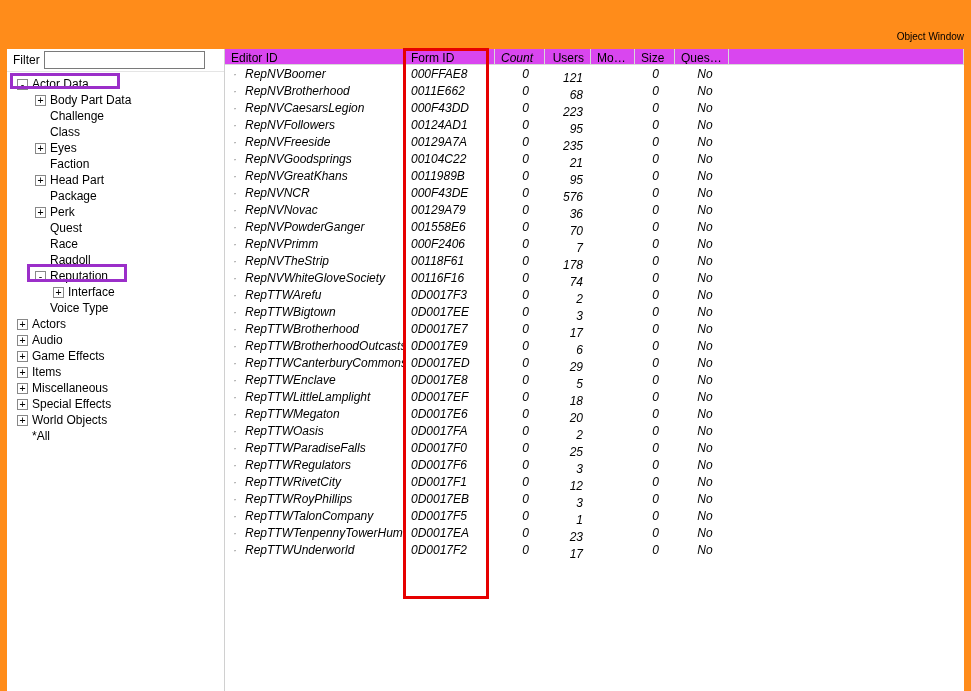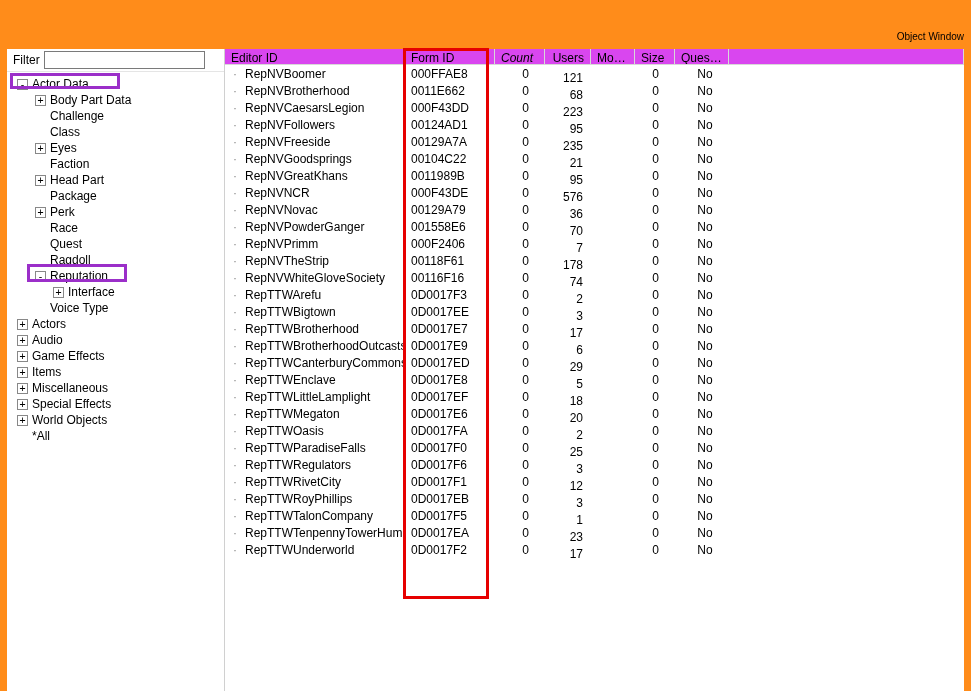--- a/index.html
+++ b/index.html
@@ -137,20 +137,21 @@
   white-space: nowrap;
 }
 .lv-body {
   flex: 1;
   overflow: auto;
 }
 .lv-row {
   display: flex;
   height: 17px;
   align-items: center;
+  font-style: italic;
 }
 .lv-cell {
   padding: 0 6px;
   font-size: 12px;
   overflow: hidden;
   white-space: nowrap;
 }
 .c-editor { width: 180px; padding-left: 20px; position: relative; }
 .c-editor::before {
   content: "·";
@@ -230,25 +231,25 @@
           <div class="tree-node ind2">
             <span class="tree-blank"></span>
             <span class="tree-label bold">Package</span>
           </div>
           <div class="tree-node ind2">
             <span class="tree-exp">+</span>
             <span class="tree-label bold">Perk</span>
           </div>
           <div class="tree-node ind2">
             <span class="tree-blank"></span>
+            <span class="tree-label bold">Quest</span>
+          </div>
+          <div class="tree-node ind2">
+            <span class="tree-blank"></span>
             <span class="tree-label bold">Race</span>
-          </div>
-          <div class="tree-node ind2">
-            <span class="tree-blank"></span>
-            <span class="tree-label bold">Quest</span>
           </div>
           <div class="tree-node ind2">
             <span class="tree-blank"></span>
             <span class="tree-label bold">Ragdoll</span>
           </div>
           <div class="tree-node ind2">
             <span class="tree-exp">-</span>
             <span class="tree-label bold">Reputation</span>
           </div>
           <div class="tree-node ind3">

